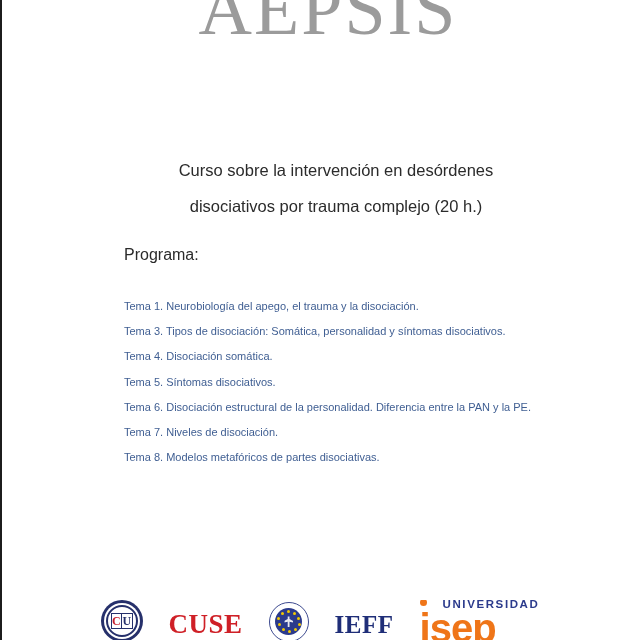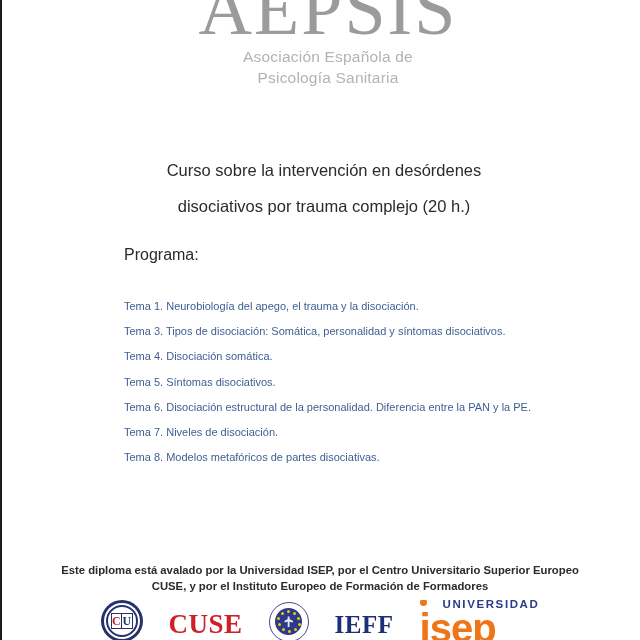--- a/index.html
+++ b/index.html
@@ -59,21 +59,21 @@
     font-family: "Liberation Sans", sans-serif;
     font-size: 15.5px;
     line-height: 21px;
     color: #b3b3b3;
     letter-spacing: 0.2px;
   }
 
   
   .course-title {
     position: absolute;
-    left: 64px;
+    left: 76px;
     top: 152px;
     width: 520px;
     text-align: center;
     font-size: 16.5px;
     line-height: 36px;
     color: #2b2b2b;
   }
 
   .course-title .tline { display: block; }
 
@@ -273,47 +273,39 @@
 </style>
 </head>
 <body>
 
 <div class="page">
 
   <div class="left-edge-rule"></div>
 
   <div class="letterhead">
     <div class="brand-wordmark">AEPSIS</div>
-    <div class="brand-tagline">
-      <div>Asociación Española de</div>
-      <div>Psicología Sanitaria</div>
-    </div>
   </div>
 
   <div class="course-title">
     <span class="tline">Curso sobre la intervención en desórdenes</span>
     <span class="tline">disociativos por trauma complejo (20 h.)</span>
   </div>
 
   <div class="program-heading">Programa:</div>
 
   <ul class="syllabus">
     <li class="syllabus-item">Tema 1. Neurobiología del apego, el trauma y la disociación.</li>
     <li class="syllabus-item">Tema 3. Tipos de disociación: Somática, personalidad y síntomas disociativos.</li>
     <li class="syllabus-item">Tema 4. Disociación somática.</li>
     <li class="syllabus-item">Tema 5. Síntomas disociativos.</li>
     <li class="syllabus-item">Tema 6. Disociación estructural de la personalidad. Diferencia entre la PAN y la PE.</li>
     <li class="syllabus-item">Tema 7. Niveles de disociación.</li>
     <li class="syllabus-item">Tema 8. Modelos metafóricos de partes disociativas.</li>
   </ul>
 
-  <div class="endorsement">
-    <span class="eline">Este diploma está avalado por la Universidad ISEP, por el Centro Universitario Superior Europeo</span>
-    <span class="eline">CUSE, y por el Instituto Europeo de Formación de Formadores</span>
-  </div>
 
   <div class="logo-strip">
 
     <div class="logo-slot">
       <div class="seal-cuse">
         <div class="seal-cuse-inner">
           <div class="gl gl-c">C</div>
           <div class="gl gl-u">U</div>
         </div>
       </div>

